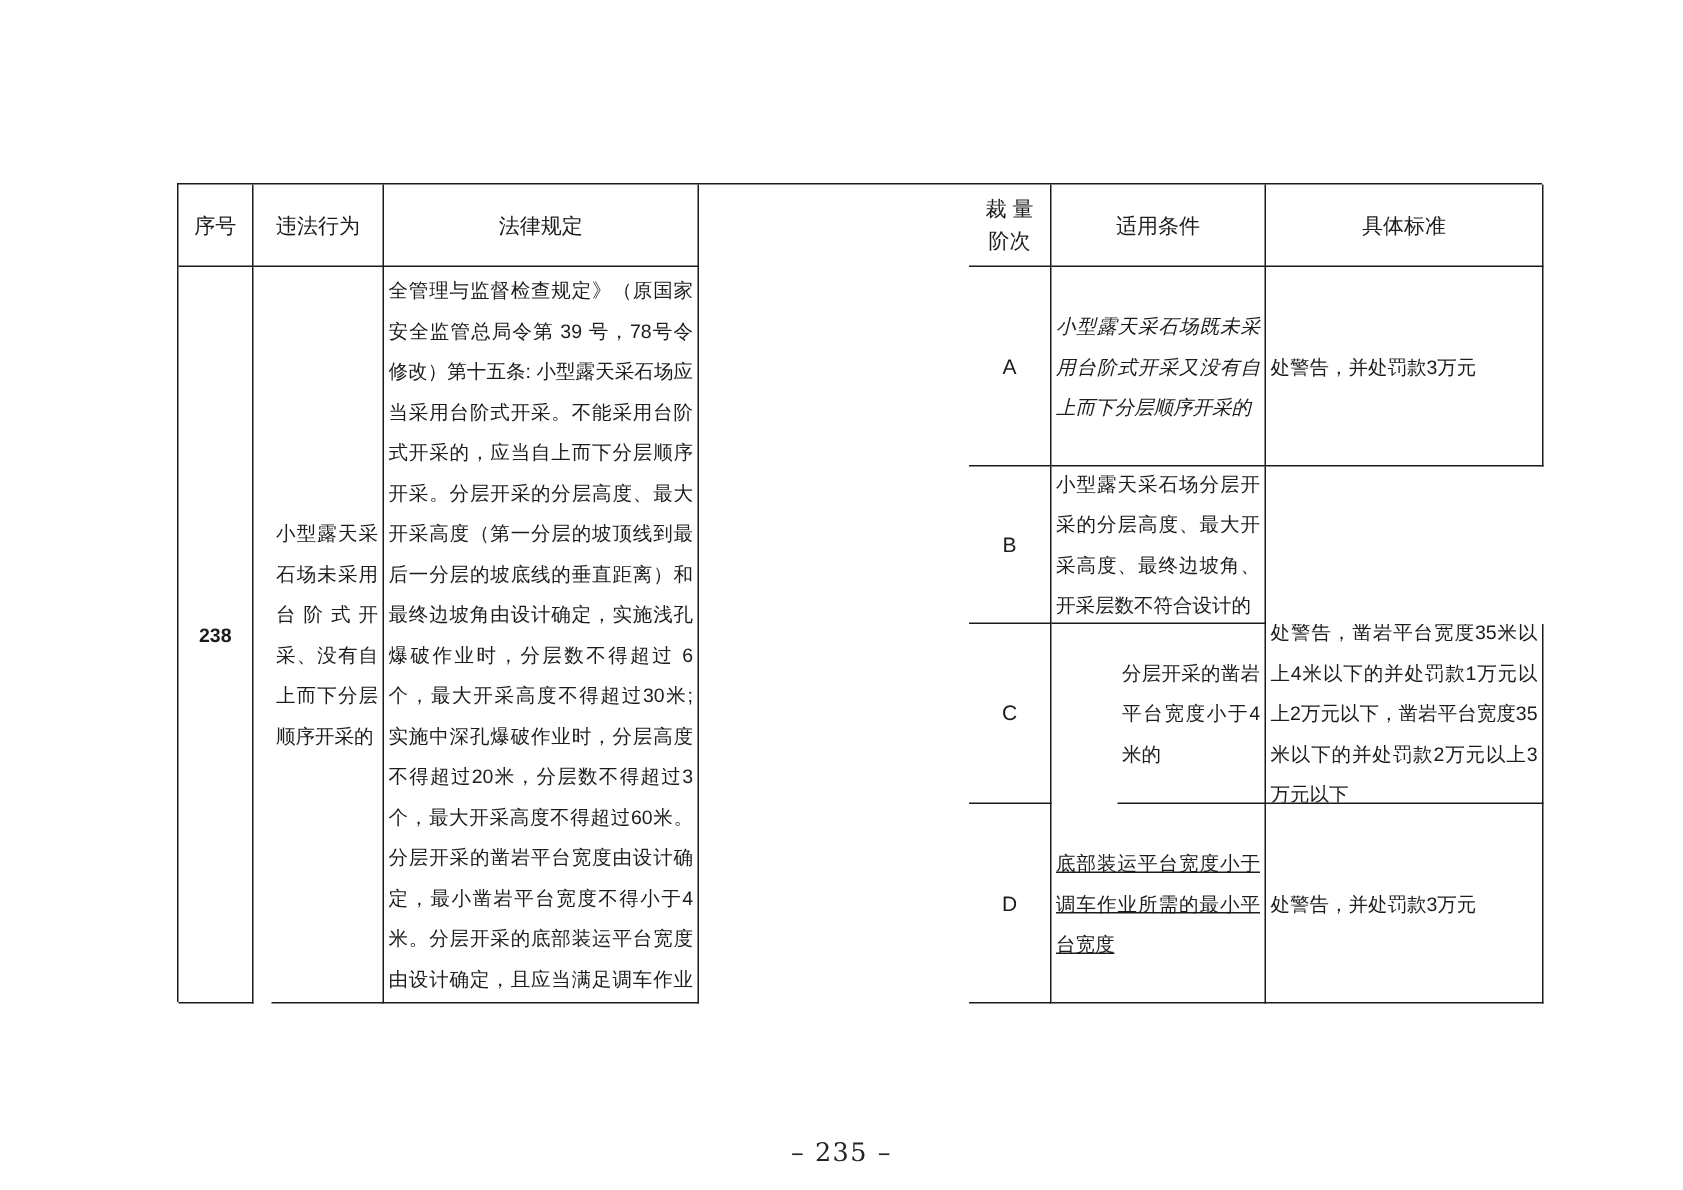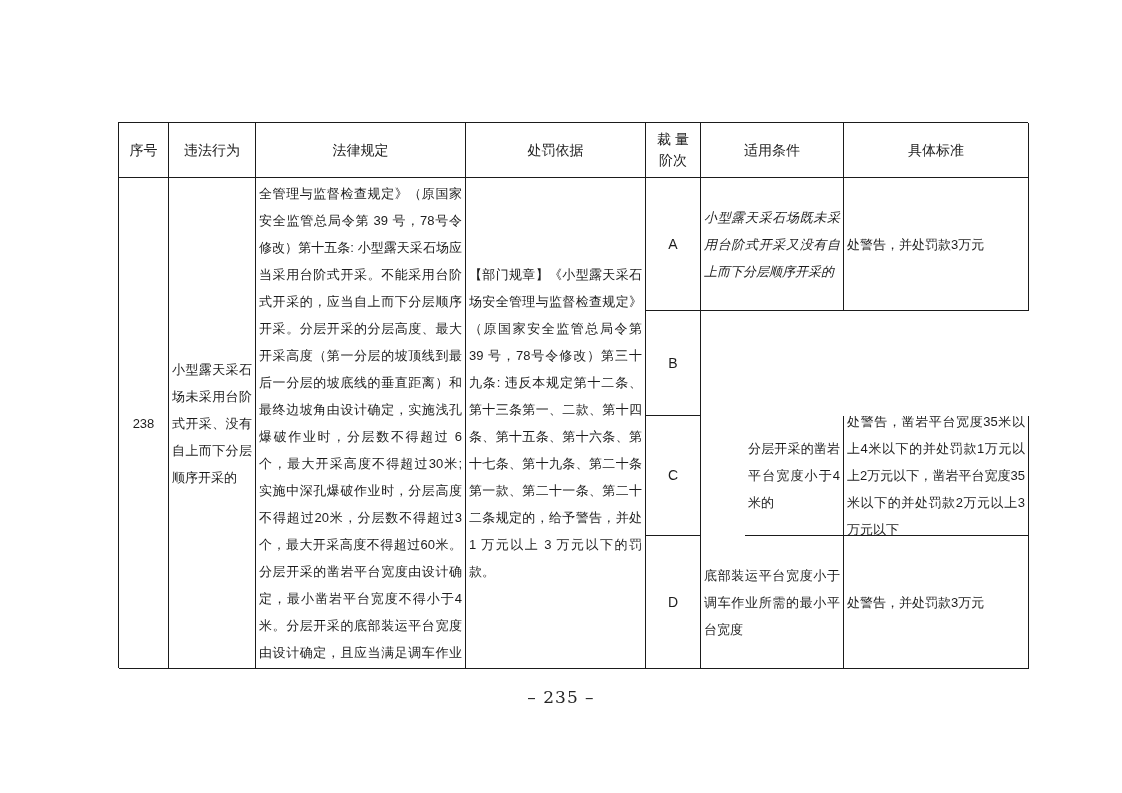--- a/index.html
+++ b/index.html
@@ -28,63 +28,62 @@
     display:flex; flex-direction:column; justify-content:center;
     font-size:13px; line-height:27px;
     padding:2px 3px;
     overflow:hidden;
   }
   .hd {
     align-items:center; text-align:center;
     font-size:14px; line-height:21px;
     white-space:pre-line;
   }
-  .center { align-items:center; text-align:center; }
+  .center { align-items:center; text-align:center;font-weight:bold; }
   .just   { text-align:justify; }
   .tier-letter { align-items:center; text-align:center; font-size:14px; }
 
   .footer {
-    position:absolute; left:0; top:687px; width:1122px;
+    position:absolute; left:0; top:759px; width:1122px;
     text-align:center;
     font-family:"DejaVu Serif", serif;
     font-size:17px; letter-spacing:1px; color:#242424;
   }
 </style>
 </head>
 <body>
 
 <div class="page">
 
   <div class="tbl">
 
     <div class="cell hd" style="grid-column:1; grid-row:1;">序号</div>
     <div class="cell hd" style="grid-column:2; grid-row:1;">违法行为</div>
     <div class="cell hd" style="grid-column:3; grid-row:1;">法律规定</div>
-    <div class="cell hd" style="grid-column:4; grid-row:1;">处罚依据</div>
     <div class="cell hd" style="grid-column:5; grid-row:1;">裁 量
 阶次</div>
     <div class="cell hd" style="grid-column:6; grid-row:1;">适用条件</div>
     <div class="cell hd" style="grid-column:7; grid-row:1;">具体标准</div>
 
     <div class="cell center" style="grid-column:1; grid-row:2 / 6;">238</div>
-    <div class="cell just" style="grid-column:2; grid-row:2 / 6;">小型露天采石场未采用台阶式开采、没有自上而下分层顺序开采的</div>
+    <div class="cell just" style="grid-column:2; grid-row:2 / 6;margin-left:12px;">小型露天采石场未采用台阶式开采、没有自上而下分层顺序开采的</div>
     <div class="cell just" style="grid-column:3; grid-row:2 / 6;">【部门规章】《小型露天采石场安全管理与监督检查规定》（原国家安全监管总局令第 39 号，78号令修改）第十五条: 小型露天采石场应当采用台阶式开采。不能采用台阶式开采的，应当自上而下分层顺序开采。分层开采的分层高度、最大开采高度（第一分层的坡顶线到最后一分层的坡底线的垂直距离）和最终边坡角由设计确定，实施浅孔爆破作业时，分层数不得超过 6 个，最大开采高度不得超过30米; 实施中深孔爆破作业时，分层高度不得超过20米，分层数不得超过3个，最大开采高度不得超过60米。分层开采的凿岩平台宽度由设计确定，最小凿岩平台宽度不得小于4米。分层开采的底部装运平台宽度由设计确定，且应当满足调车作业所需的最小平台宽度要求。</div>
-    <div class="cell just" style="grid-column:4; grid-row:2 / 6;">【部门规章】《小型露天采石场安全管理与监督检查规定》（原国家安全监管总局令第 39 号，78号令修改）第三十九条: 违反本规定第十二条、第十三条第一、二款、第十四条、第十五条、第十六条、第十七条、第十九条、第二十条第一款、第二十一条、第二十二条规定的，给予警告，并处 1 万元以上 3 万元以下的罚款。</div>
 
     <div class="cell tier-letter" style="grid-column:5; grid-row:2;">A</div>
     <div class="cell just" style="grid-column:6; grid-row:2;font-style:italic;">小型露天采石场既未采用台阶式开采又没有自上而下分层顺序开采的</div>
     <div class="cell just" style="grid-column:7; grid-row:2;">处警告，并处罚款3万元</div>
 
     <div class="cell tier-letter" style="grid-column:5; grid-row:3;">B</div>
+    <div class="cell just" style="grid-column:6; grid-row:3;">小型露天采石场分层开采的分层高度、最大开采高度、最终边坡角、开采层数不符合设计的</div>
 
     <div class="cell tier-letter" style="grid-column:5; grid-row:4;">C</div>
     <div class="cell just" style="grid-column:6; grid-row:4;margin-left:44px;">分层开采的凿岩平台宽度小于4米的</div>
     <div class="cell just" style="grid-column:7; grid-row:4;">处警告，凿岩平台宽度35米以上4米以下的并处罚款1万元以上2万元以下，凿岩平台宽度35米以下的并处罚款2万元以上3万元以下</div>
 
     <div class="cell tier-letter" style="grid-column:5; grid-row:5;">D</div>
-    <div class="cell just" style="grid-column:6; grid-row:5;">底部装运平台宽度小于调车作业所需的最小平台宽度</div>
+    <div class="cell just" style="grid-column:6; grid-row:5;text-decoration:underline;">底部装运平台宽度小于调车作业所需的最小平台宽度</div>
     <div class="cell just" style="grid-column:7; grid-row:5;">处警告，并处罚款3万元</div>
 
   </div>
 
   <div class="footer">–  235  –</div>
 
 </div>
 
 </body></html>

